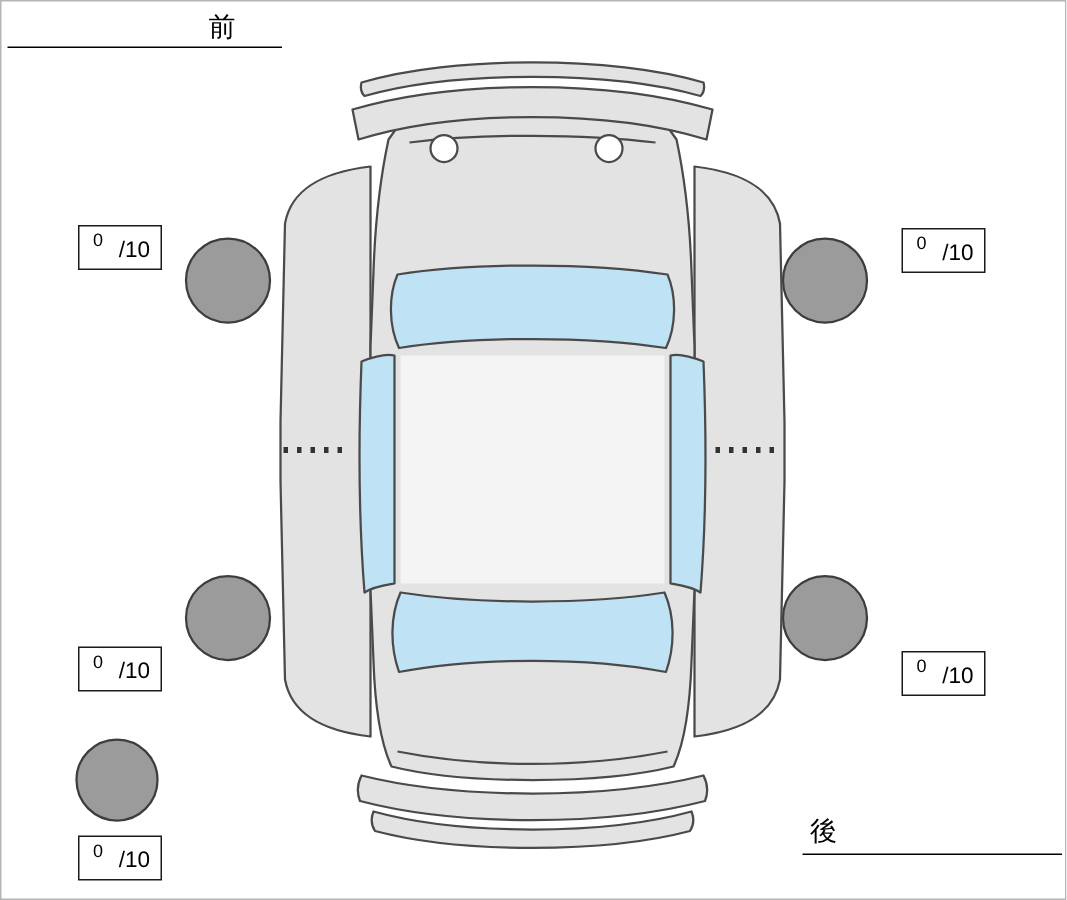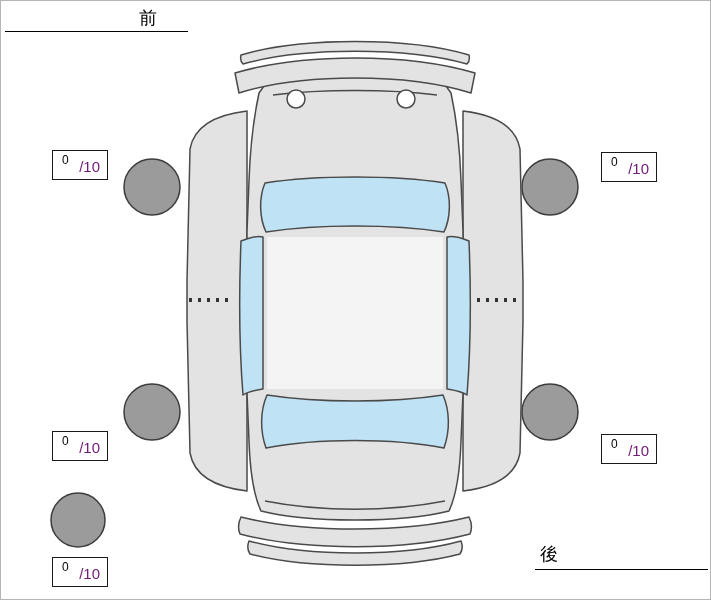--- a/index.html
+++ b/index.html
@@ -34,21 +34,21 @@
     background:#ffffff;
     border:1px solid #1a1a1a;
     box-sizing:border-box;
   }
   .score-box .num {
     position:absolute; left:9px; top:2px;
     font-size:12px; color:#000;
   }
   .score-box .den {
     position:absolute; right:7px; top:7px;
-    font-size:15px; color:#701a75;
+    font-size:15px; color:#000000;
   }
   .score-box.pos-fl { left:51px;  top:149px; }
   .score-box.pos-fr { left:600px; top:151px; }
   .score-box.pos-rl { left:51px;  top:430px; }
   .score-box.pos-rr { left:600px; top:433px; }
   .score-box.pos-sp { left:51px;  top:556px; }
 </style>
 </head>
 <body>
 

